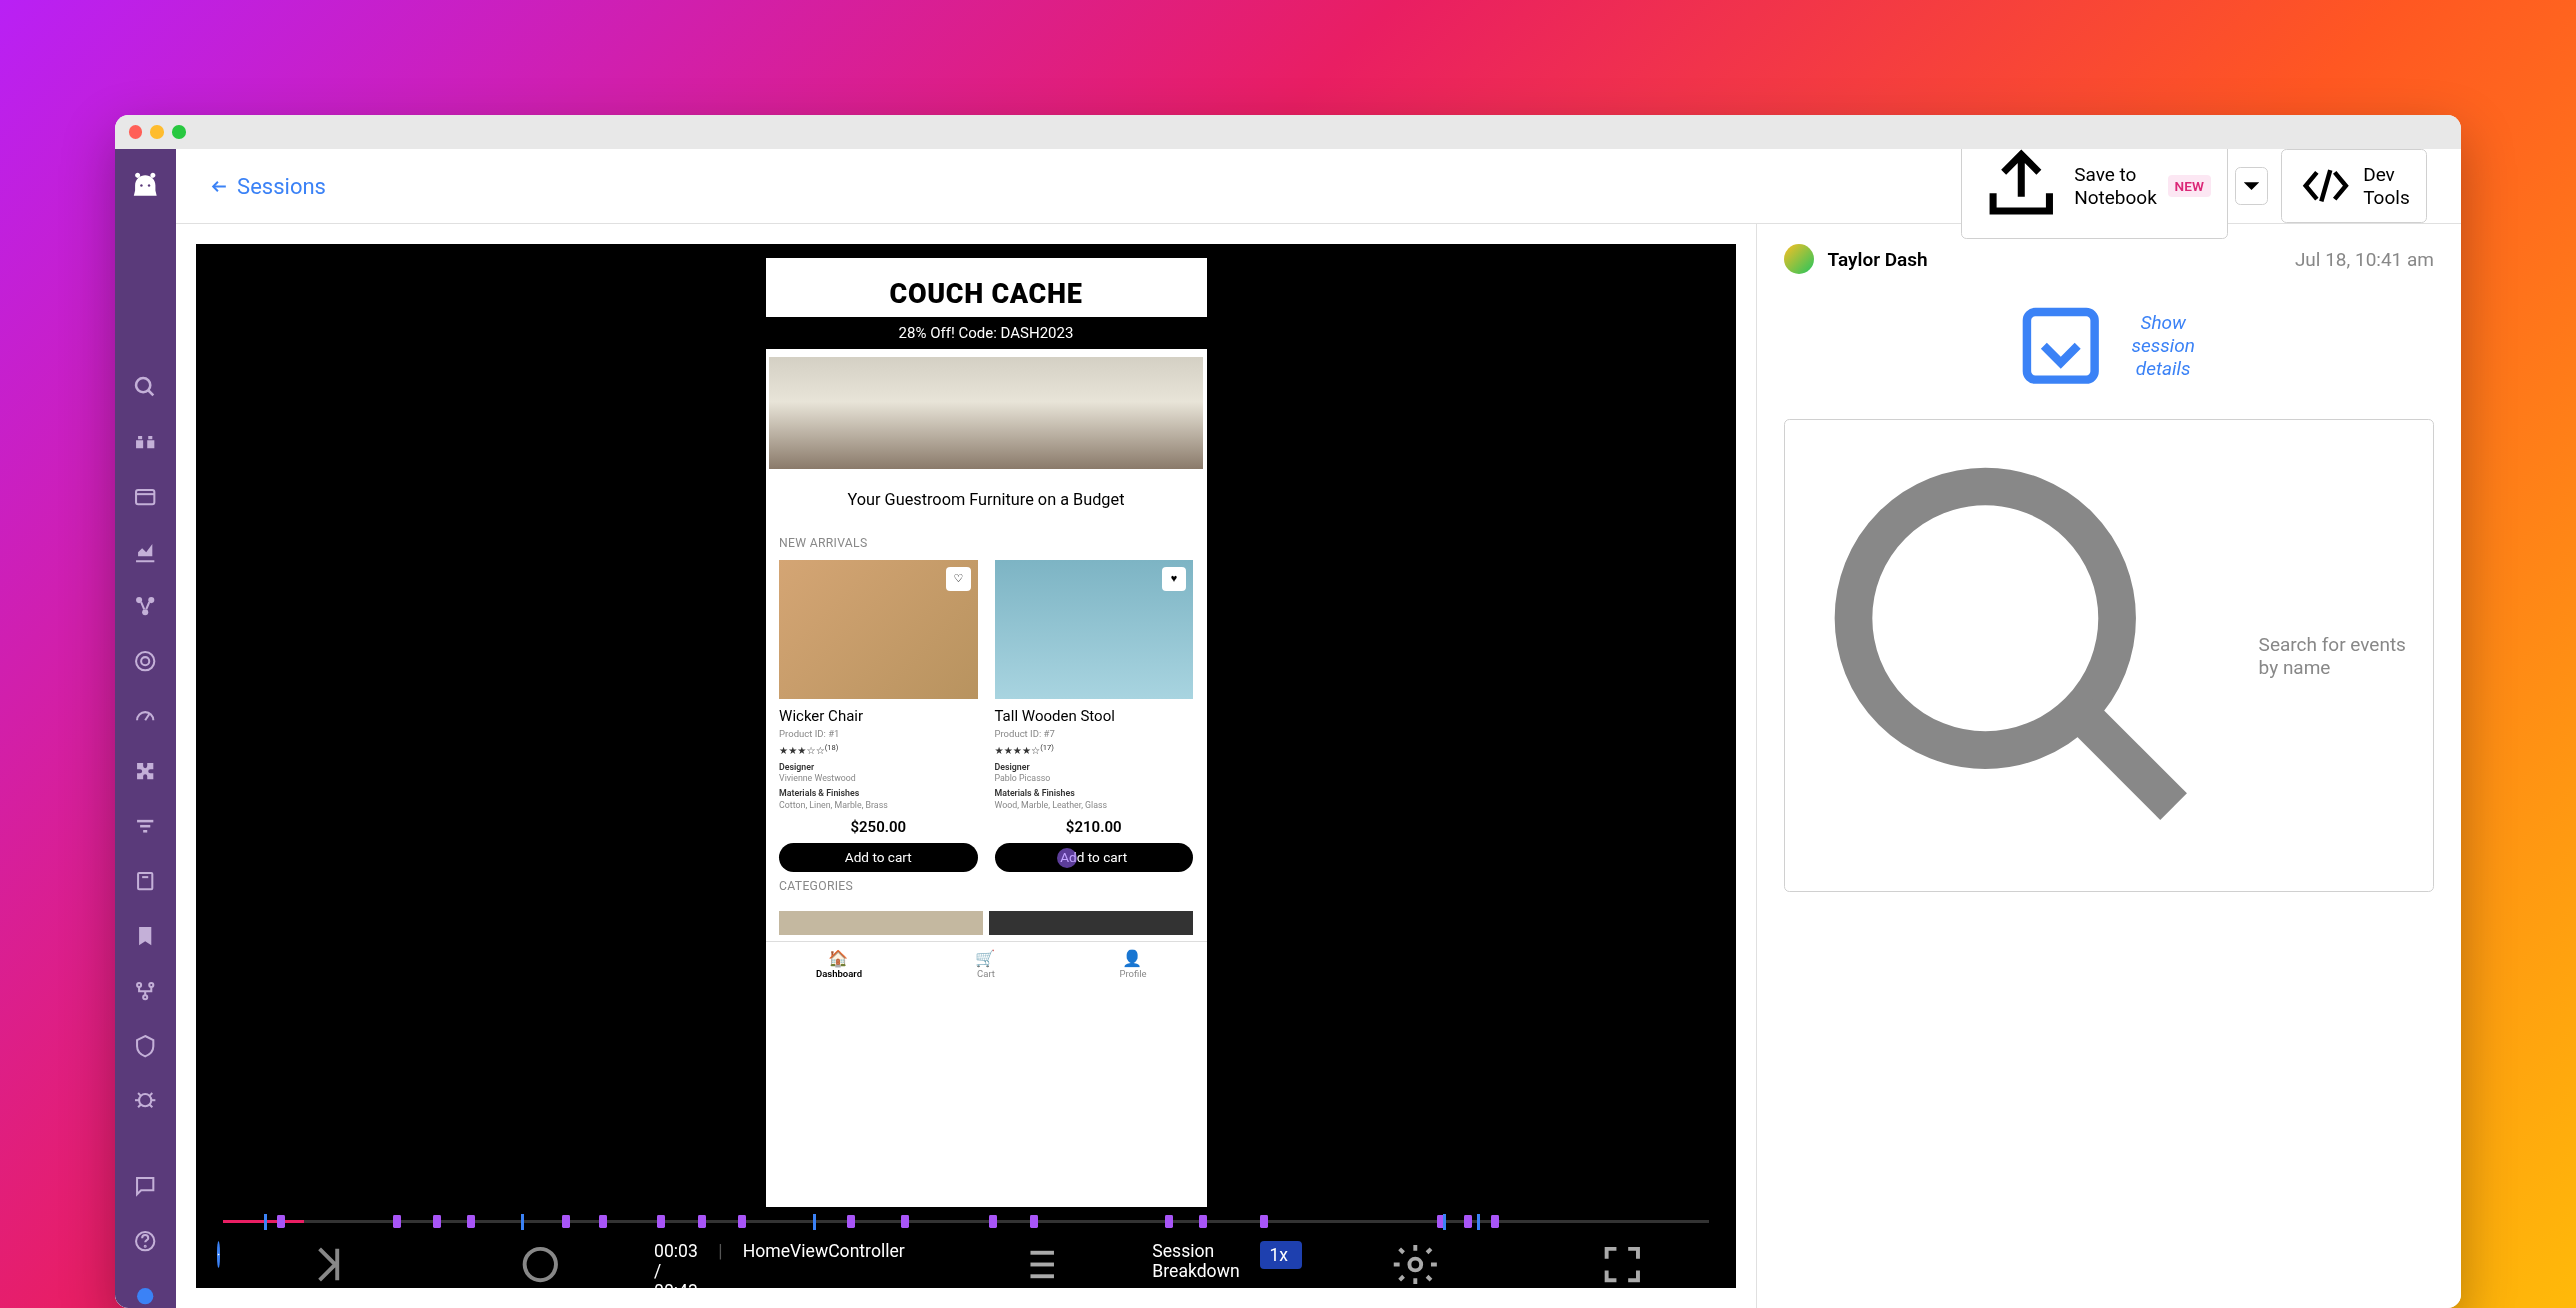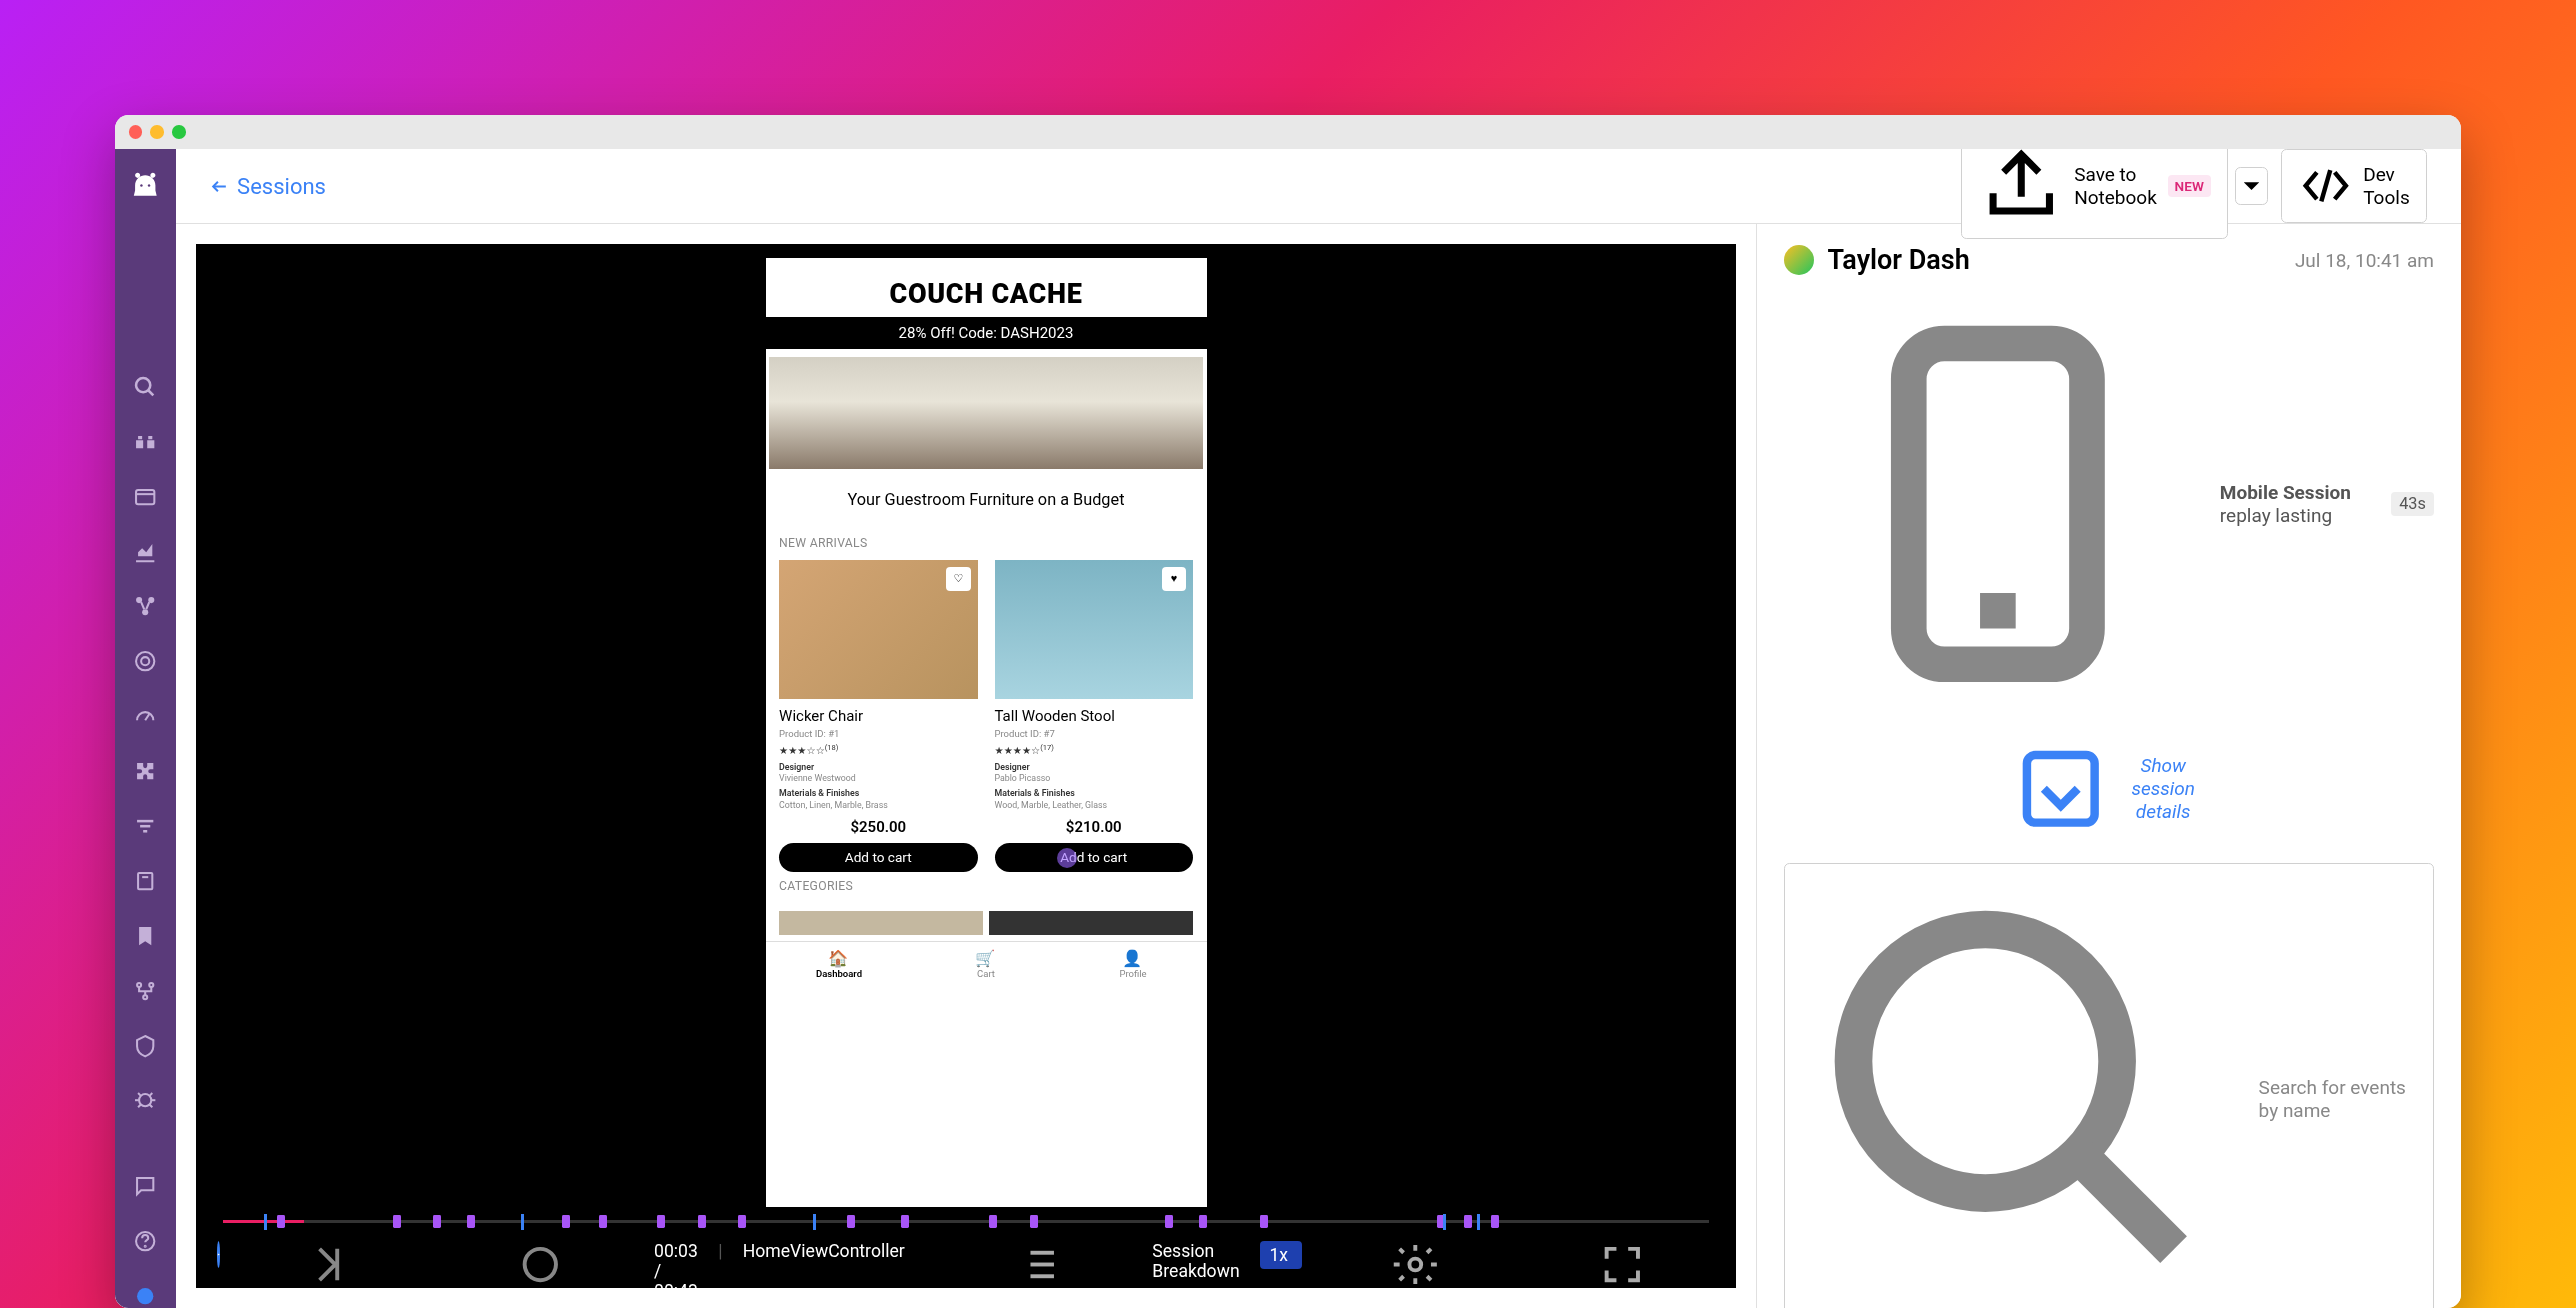--- a/index.html
+++ b/index.html
@@ -58,21 +58,21 @@
 .timeline-progress { position: absolute; left: 27px; top: 13.6px; height: 2.7px; width: 81px; background: #e91e63; }
 .timeline-mark { position: absolute; top: 8.1px; width: 8.1px; height: 13.6px; background: #a855f7; border-radius: 1.4px; }
 .timeline-tick { position: absolute; top: 6.8px; width: 2.7px; height: 16.3px; background: #3b82f6; }
 .controls { height: 47px; background: #000; color: #fff; display: flex; align-items: flex-start; padding: 0 20.3px; gap: 20.3px; font-size: 17.6px; }
 .play-btn { width: 27px; height: 27px; background: #3b82f6; border-radius: 50%; display: flex; align-items: center; justify-content: center; }
 .controls-spacer { flex: 1; }
 .speed-btn { background: #1e40af; padding: 4.1px 9.5px; border-radius: 4.1px; display: flex; align-items: center; gap: 4.1px; }
 .details { width: 705px; border-left: 0.7px solid #e0e0e0; display: flex; flex-direction: column; padding: 20.3px 27px 0; overflow: hidden; }
 .details-header { display: flex; align-items: center; gap: 13.6px; }
 .avatar { width: 30px; height: 30px; border-radius: 50%; background: linear-gradient(135deg, #fbbf24, #22c55e); }
-.user-name { font-size: 27px; font-weight: 600; }
+.user-name { font-size: 19px; font-weight: 600; }
 .details-date { margin-left: auto; color: #888; font-size: 19px; }
 .session-meta { display: flex; align-items: center; gap: 8.1px; margin-top: 13.6px; font-size: 19px; color: #555; }
 .duration-badge { background: #eee; padding: 2.7px 8.1px; border-radius: 4.1px; font-size: 16.3px; }
 .show-details { text-align: center; margin: 20.3px 0; }
 .show-details a { color: #3b82f6; font-size: 19px; display: inline-flex; align-items: center; gap: 6.8px; font-style: italic; }
 .search-box { border: 0.7px solid #d0d0d0; border-radius: 5.4px; padding: 9.5px 12.2px; display: flex; align-items: center; gap: 9.5px; font-size: 19px; color: #888; margin-bottom: 12.2px; }
 .event-list { flex: 1; overflow-y: auto; }
 svg { width: 100%; height: 100%; }
 </style>
 </head>
@@ -357,28 +357,20 @@
               </svg>
           </div>
         </div>
 
         <div class="details">
           <div class="details-header">
             <div class="avatar"></div>
             <div class="user-name">Taylor Dash</div>
             <div class="details-date">Jul 18, 10:41 am</div>
           </div>
-          <div class="session-meta">
-            <svg width="17.6" height="17.6" viewBox="0 0 24 24" fill="none" stroke="#888" stroke-width="2">
-                <rect x="7" y="3" width="10" height="18" rx="2"></rect>
-                <line x1="11" y1="18" x2="13" y2="18"></line>
-              </svg>
-            <span><b>Mobile Session</b><span> replay lasting </span></span>
-            <span class="duration-badge">43s</span>
-          </div>
           <div class="show-details">
             <a>
               <svg width="17.6" height="17.6" viewBox="0 0 24 24" fill="none" stroke="#3b82f6" stroke-width="2">
                   <rect x="4" y="4" width="16" height="16" rx="2"></rect>
                   <polyline points="8 12 12 16 16 12"></polyline>
                 </svg>
               <span>Show session details</span>
             </a>
           </div>
           <div class="search-box">

